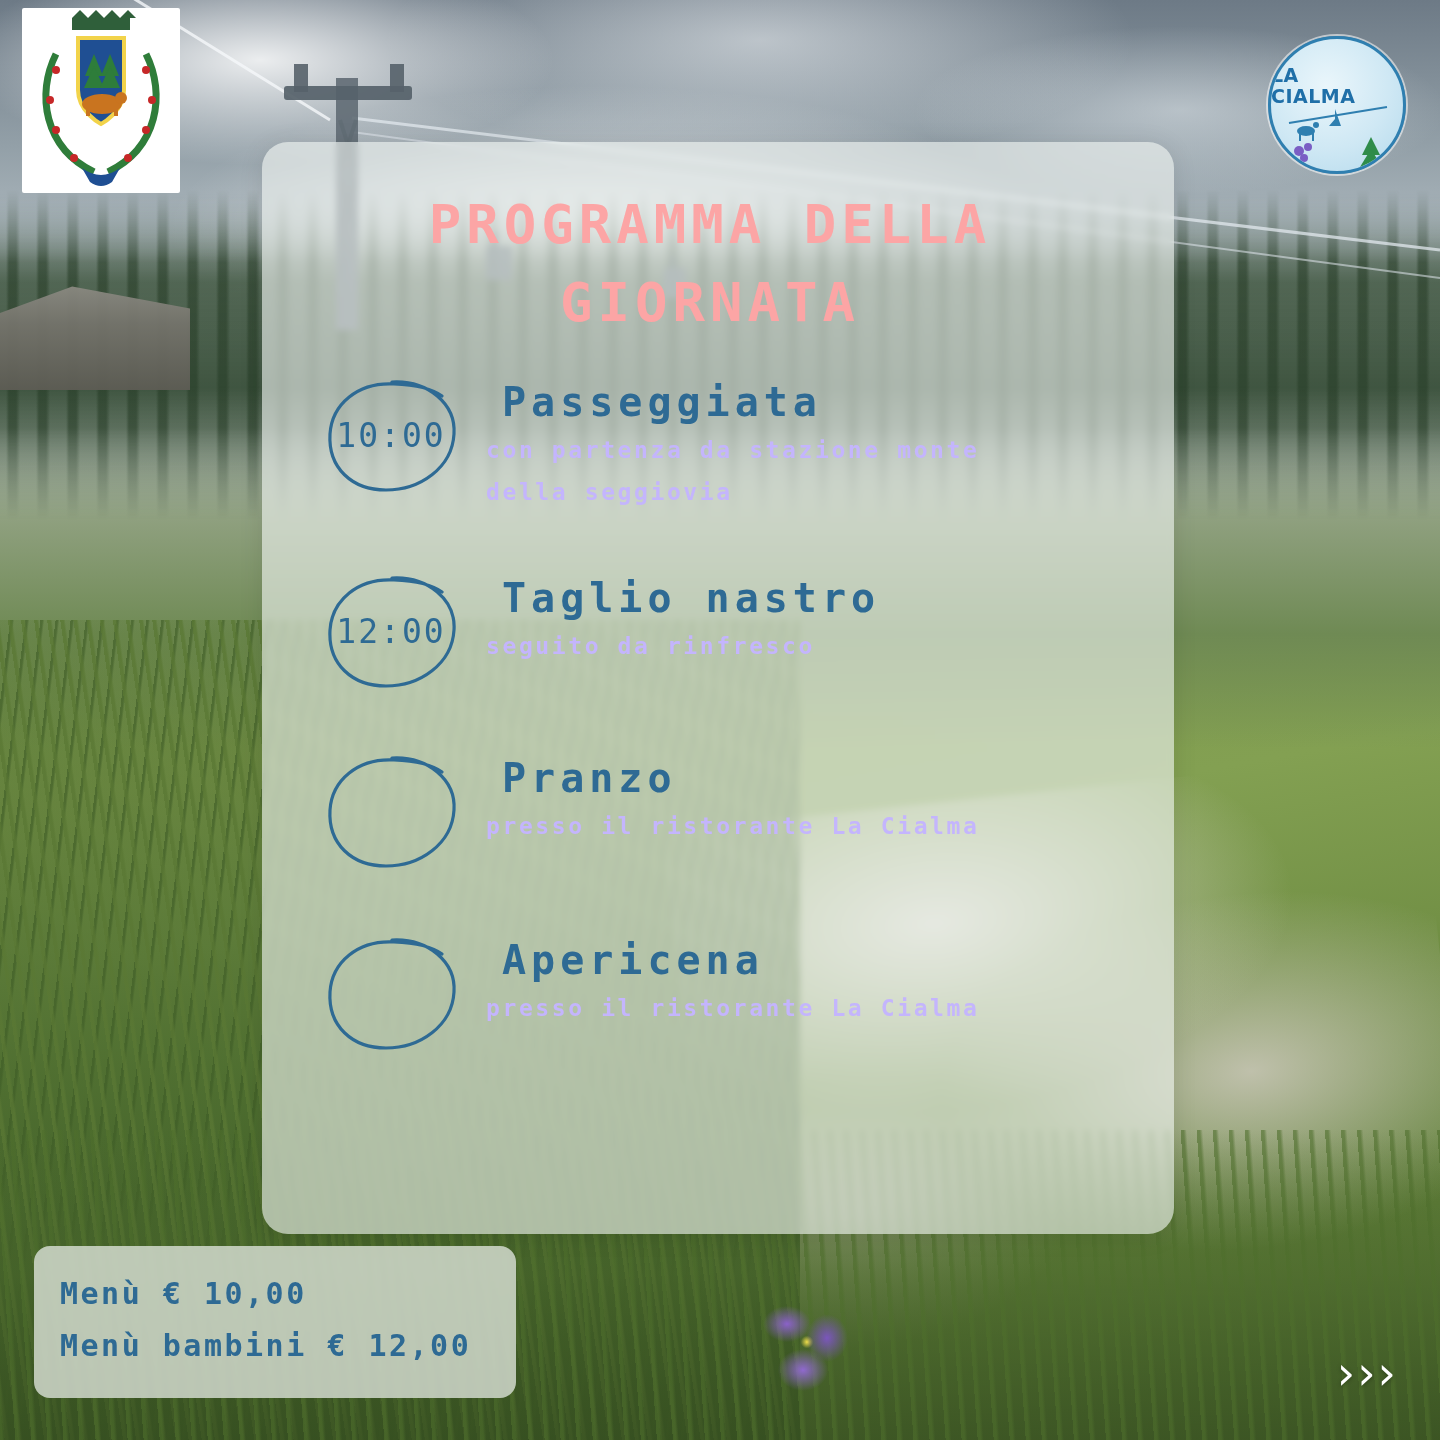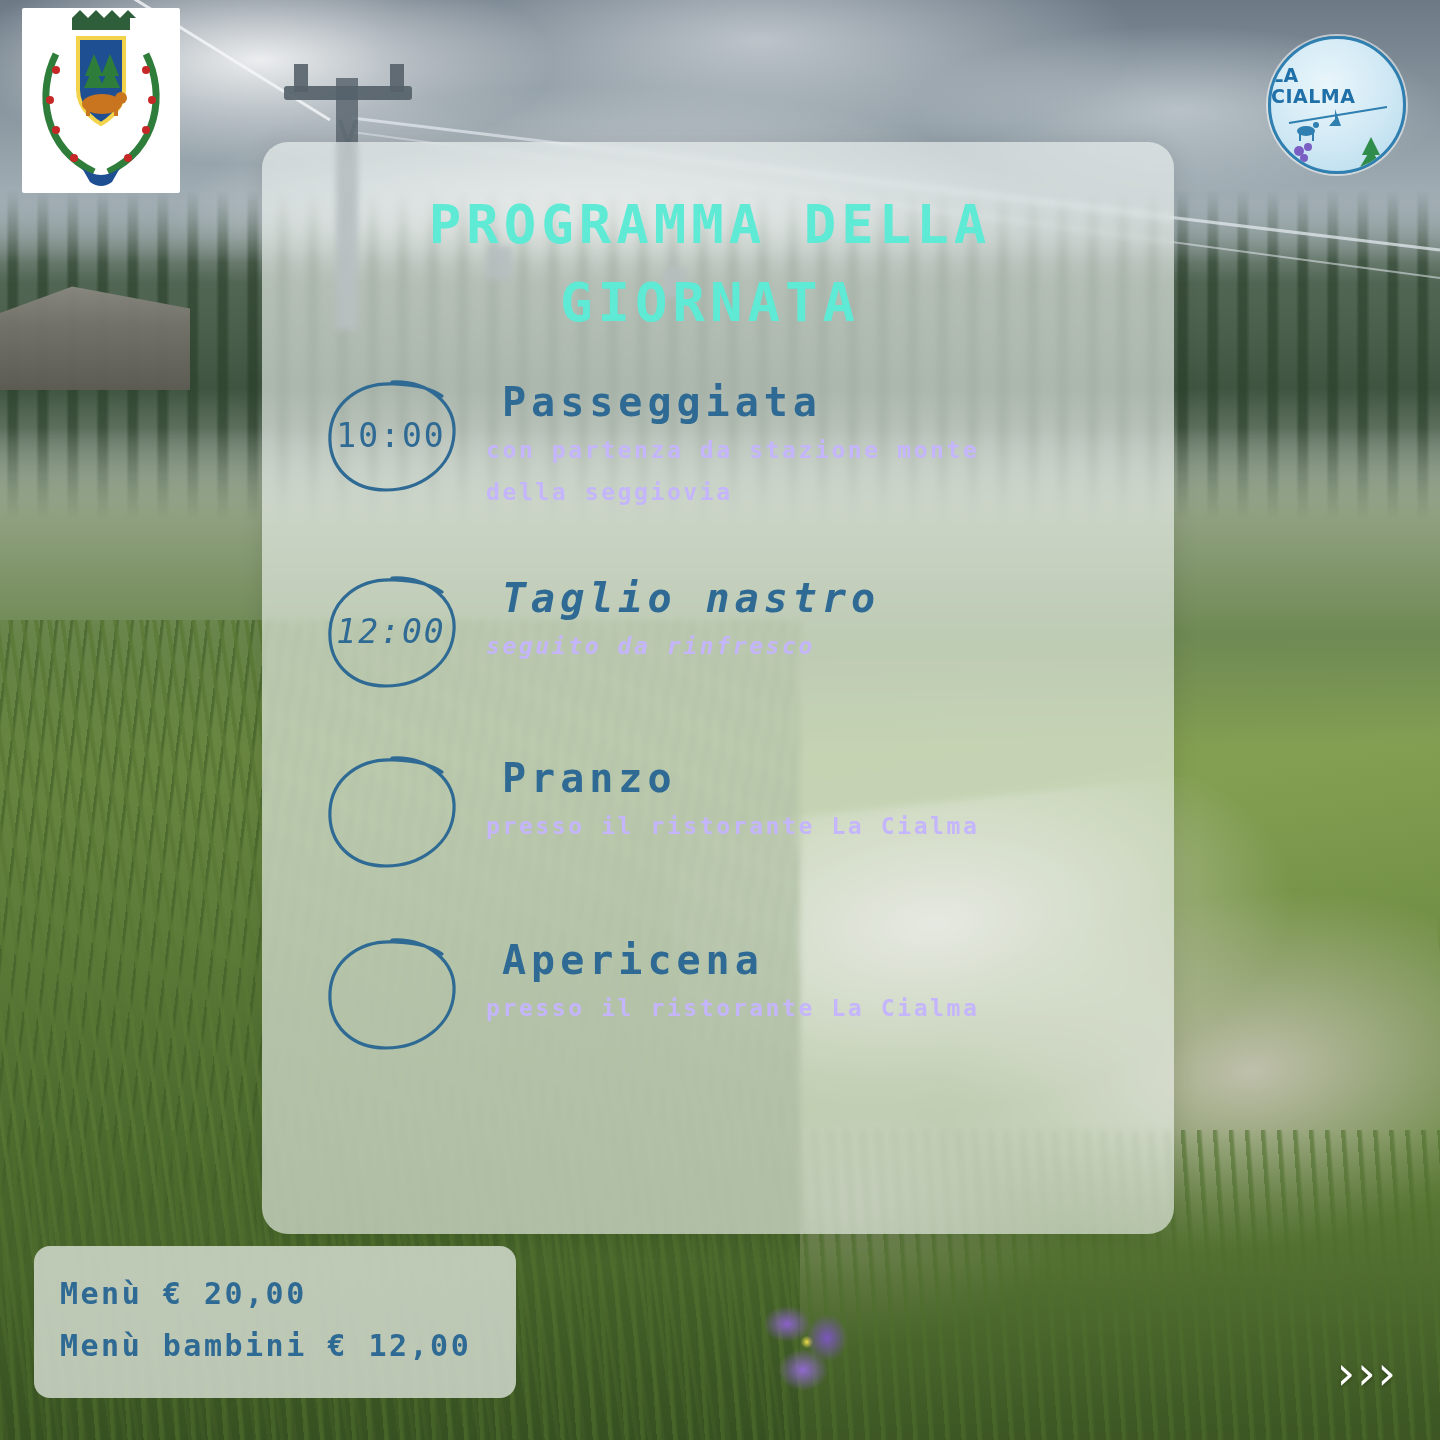--- a/index.html
+++ b/index.html
@@ -143,21 +143,21 @@
     width: 912px; height: 1092px;
     border-radius: 26px;
     background: rgba(239, 243, 240, 0.62);
     backdrop-filter: blur(3px);
     -webkit-backdrop-filter: blur(3px);
     box-shadow: 0 2px 24px rgba(0,0,0,0.10);
   }
   .card-title {
     margin: 44px 16px 0 0;
     text-align: center;
-    color: #5eead4;
+    color: #fca5a5;
     font-family: "DejaVu Sans Mono", monospace;
     font-weight: 700;
     font-size: 54px;
     line-height: 78px;
     letter-spacing: 5px;
   }
 
   .schedule {
     margin-top: 26px;
   }
@@ -213,21 +213,21 @@
     color: #c4b5fd;
     font-family: "DejaVu Sans Mono", monospace;
     font-weight: 700;
     font-size: 23px;
     letter-spacing: 2.6px;
     line-height: 40px;
   }
 
   
   .row-1 { min-height: 196px; }
-  .row-2 { min-height: 180px; font-style: italic; }
+  .row-2 { min-height: 180px; }
   .row-3 { min-height: 182px; }
   .row-4 { min-height: 186px; }
   .row-5 { min-height: 160px; }
 
   
   .price-box {
     position: absolute;
     left: 34px; bottom: 42px;
     width: 430px;
     padding: 22px 26px 26px 26px;
@@ -424,21 +424,21 @@
         <div class="row-text">
           <div class="row-title">Apericena</div>
           <div class="row-sub">presso il ristorante La Cialma</div>
         </div>
       </div>
 
     </div>
   </div>
 
   <div class="price-box">
-    <div class="price-line">Menù € 20,00</div>
+    <div class="price-line">Menù € 10,00</div>
     <div class="price-line">Menù bambini € 12,00</div>
   </div>
 
   <div class="swipe">
     <span>›</span>
     <span>›</span>
     <span>›</span>
   </div>
 
 </div>

